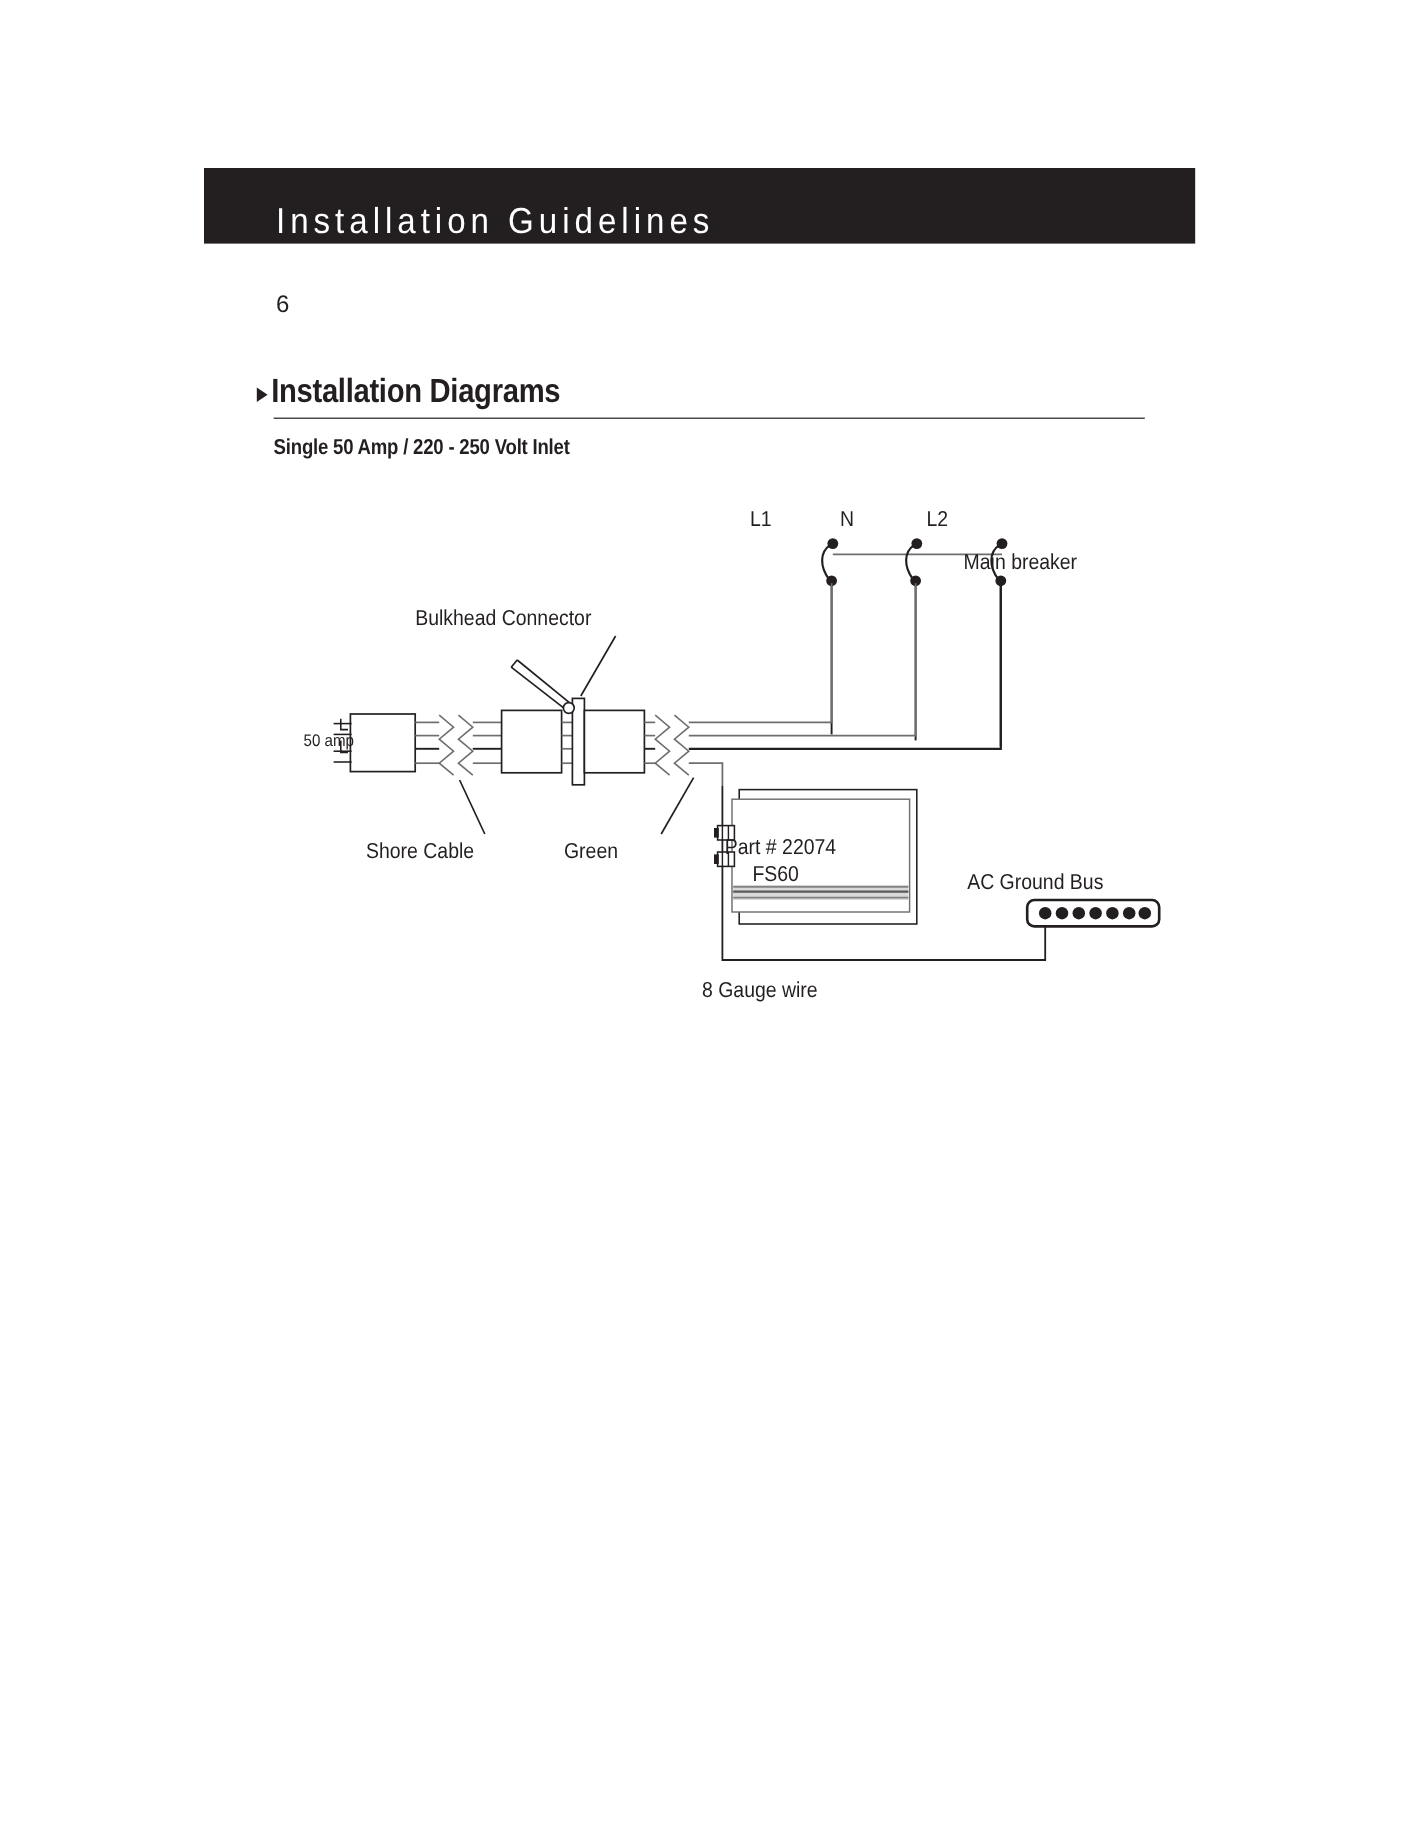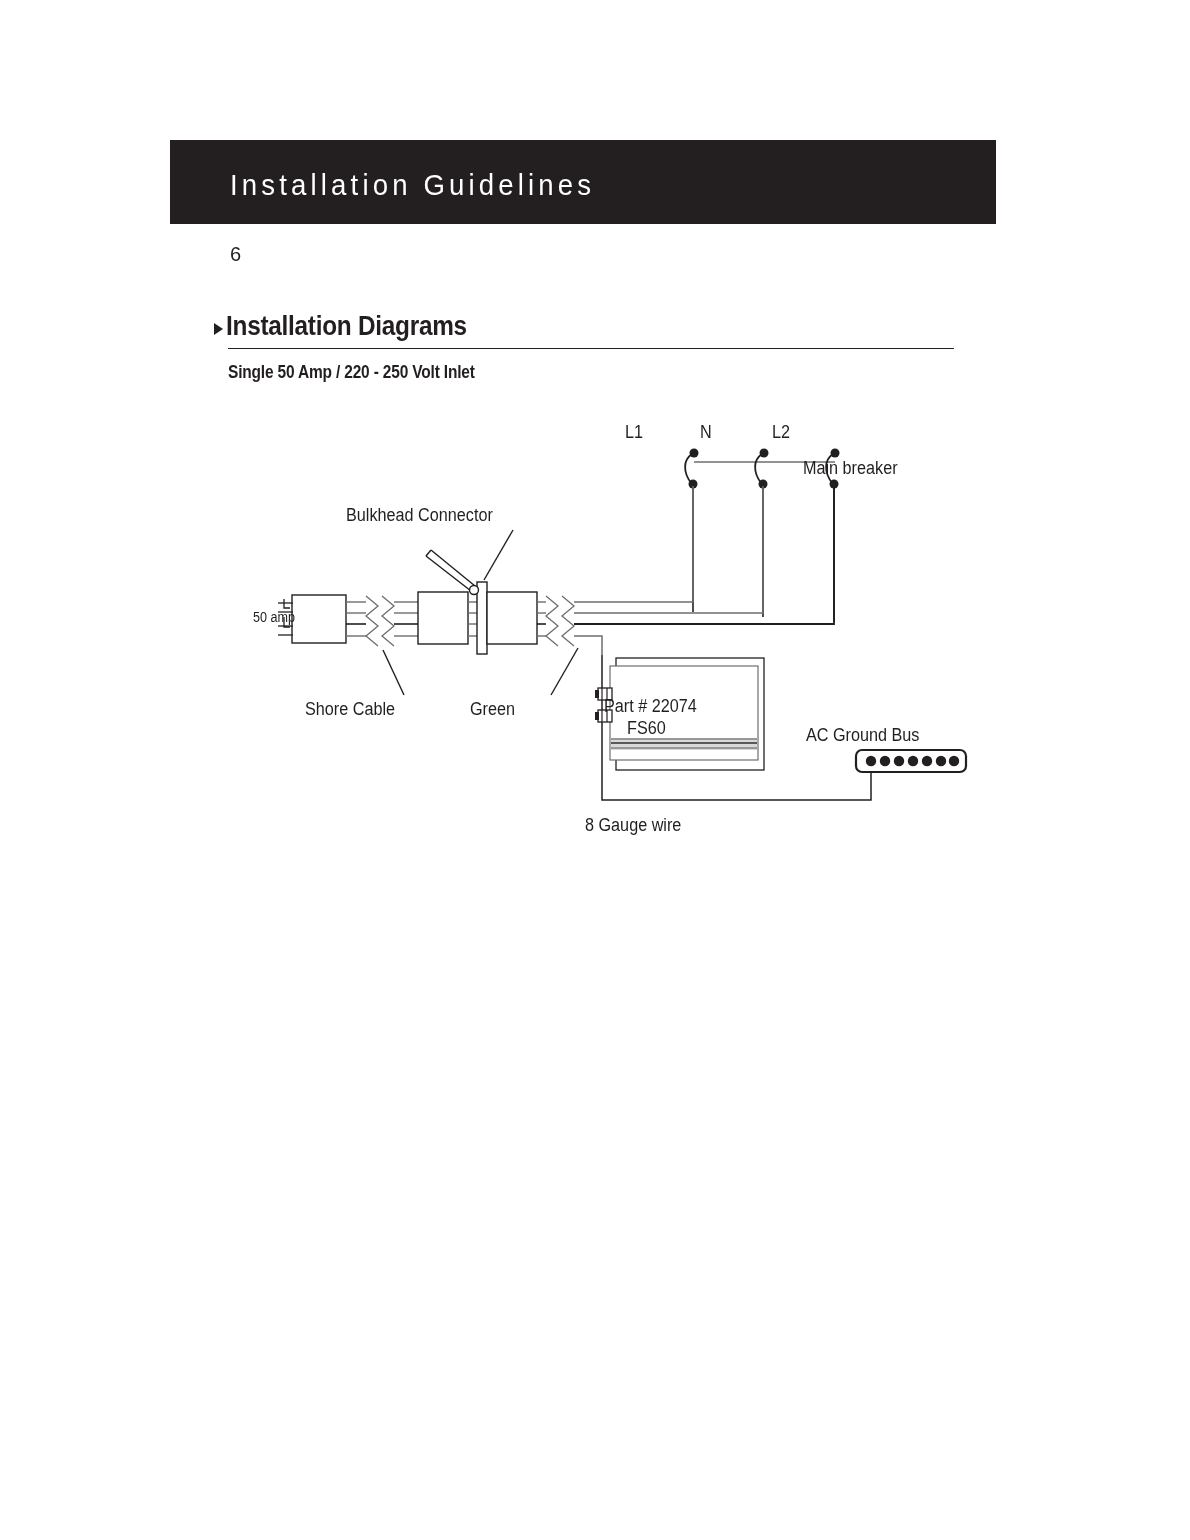--- a/index.html
+++ b/index.html
@@ -20,21 +20,21 @@
     inset: 0;
     background: #ffffff;
   }
 
   
   .header-band {
     position: absolute;
     left: 170px;
     top: 140px;
     width: 826px;
-    height: 84px;
+    height: 63px;
     background: #231f20;
   }
   .header-title {
     position: absolute;
     left: 60px;
     top: 28px;
     font-size: 30px;
     font-weight: 500;
     letter-spacing: 4.5px;
     color: #ffffff;

